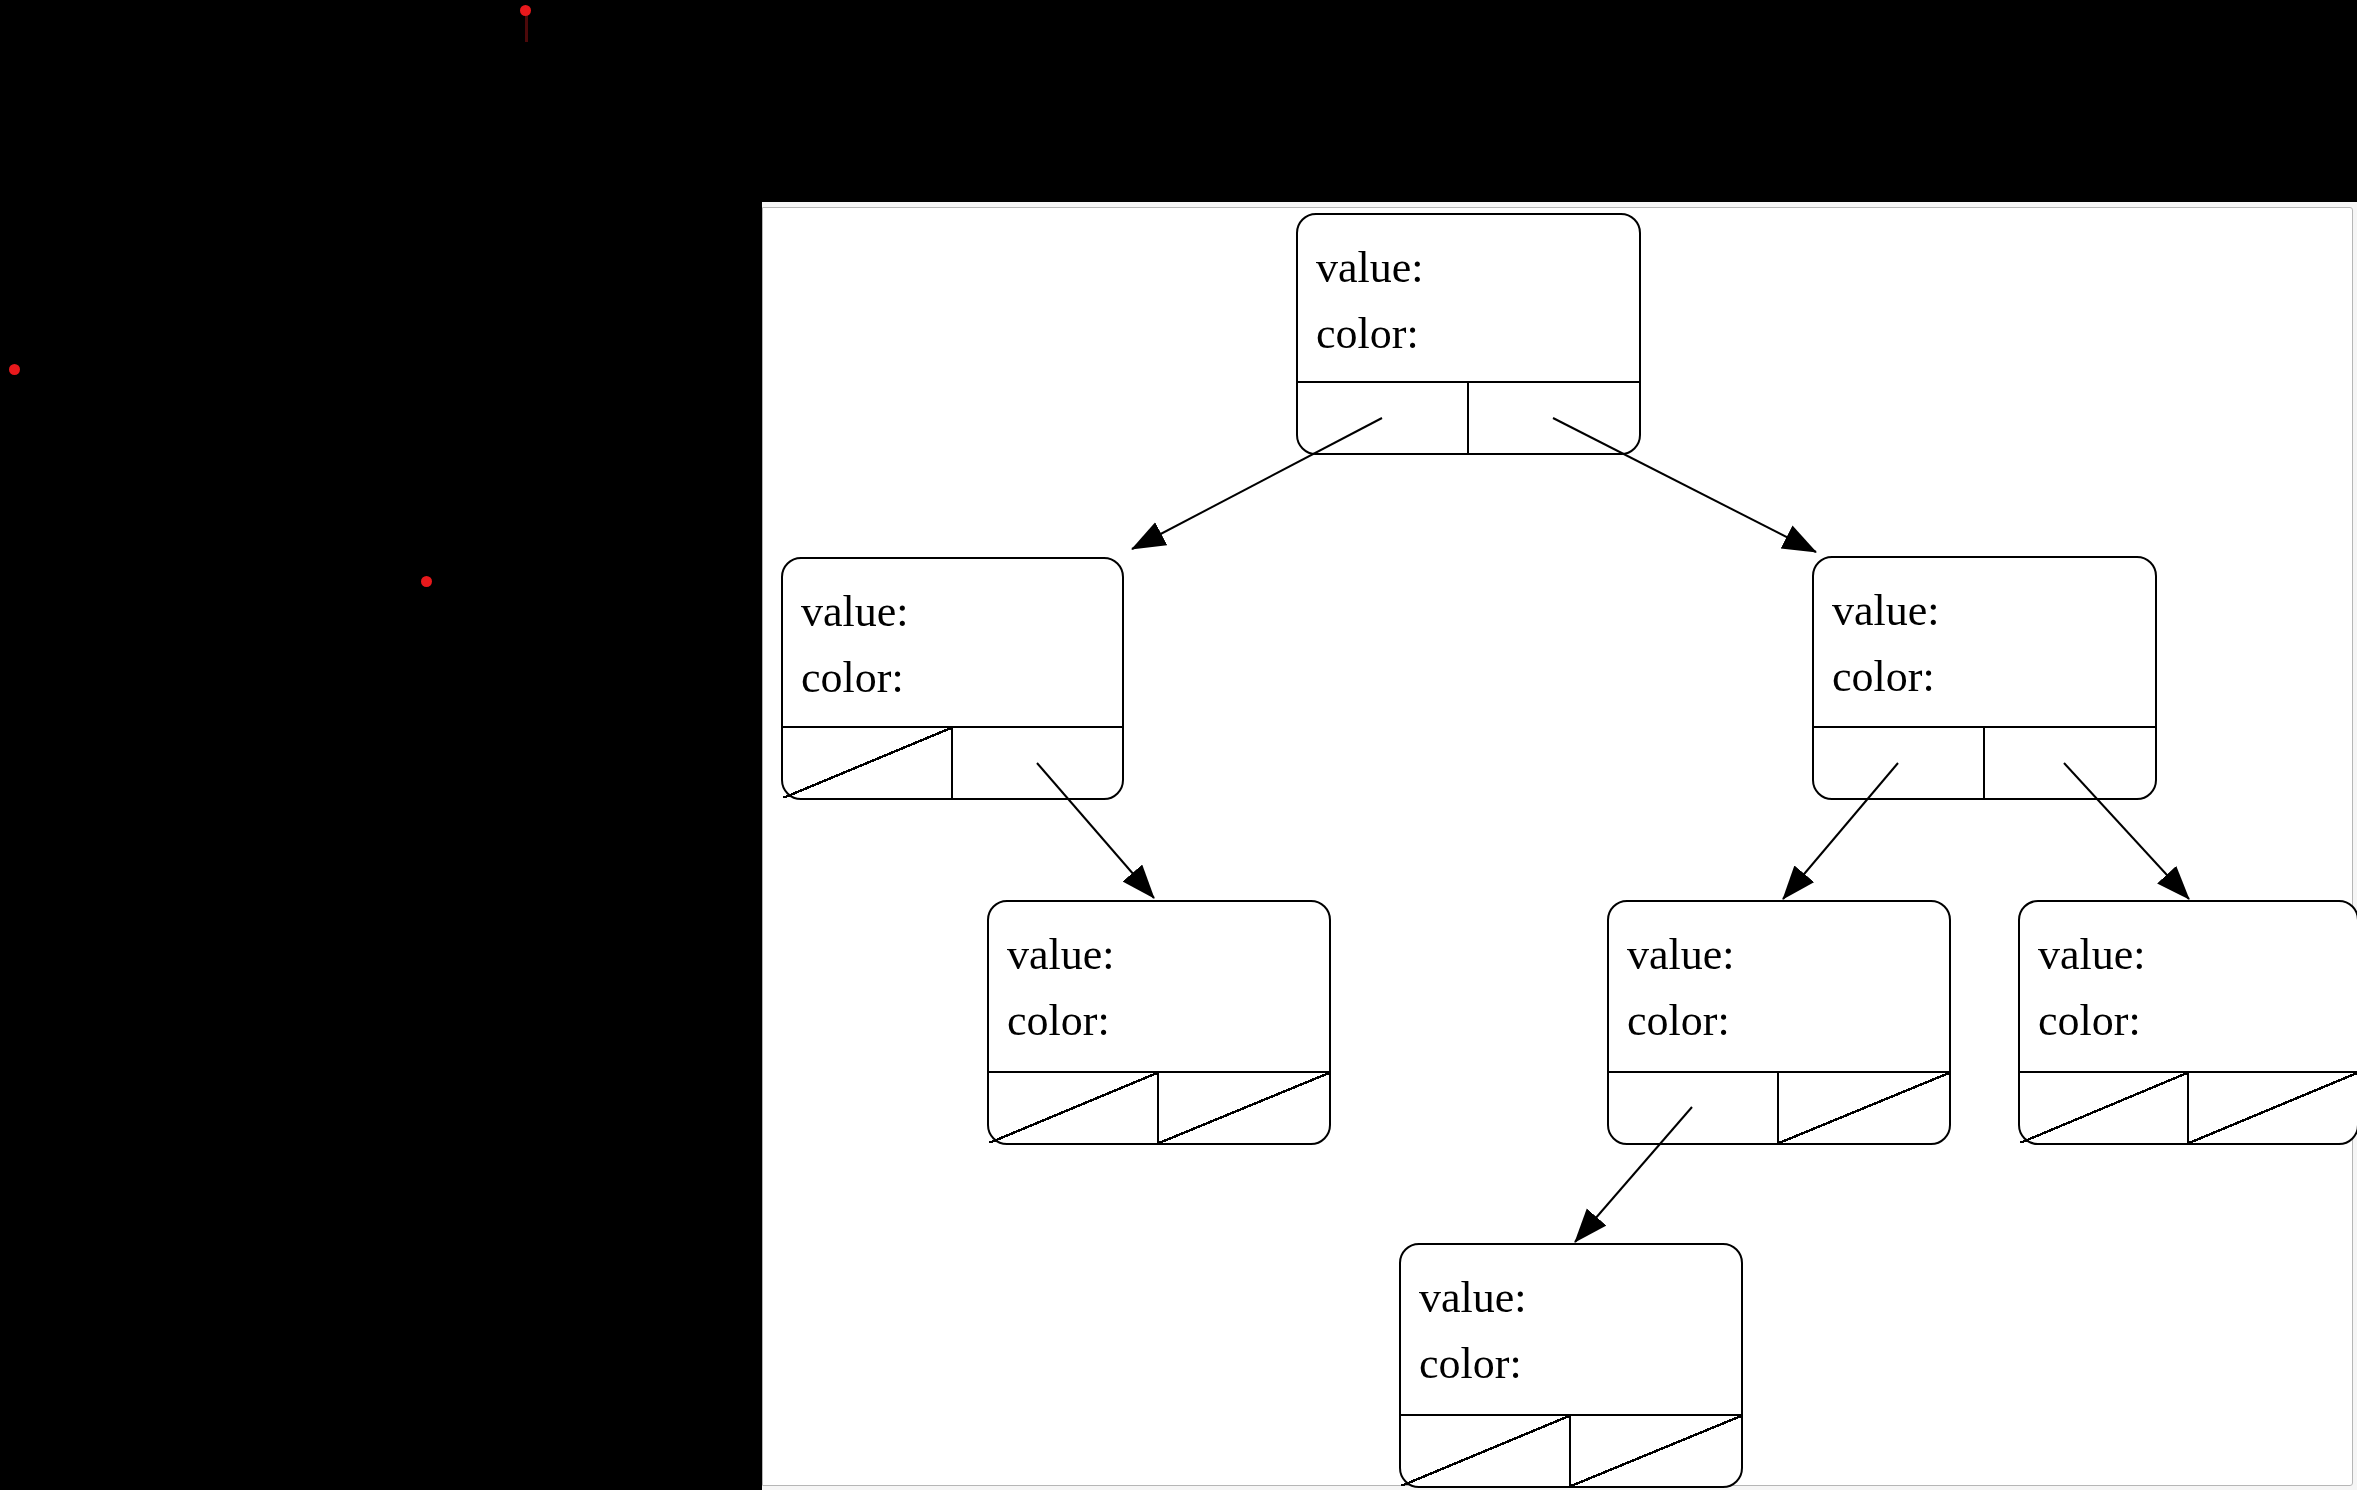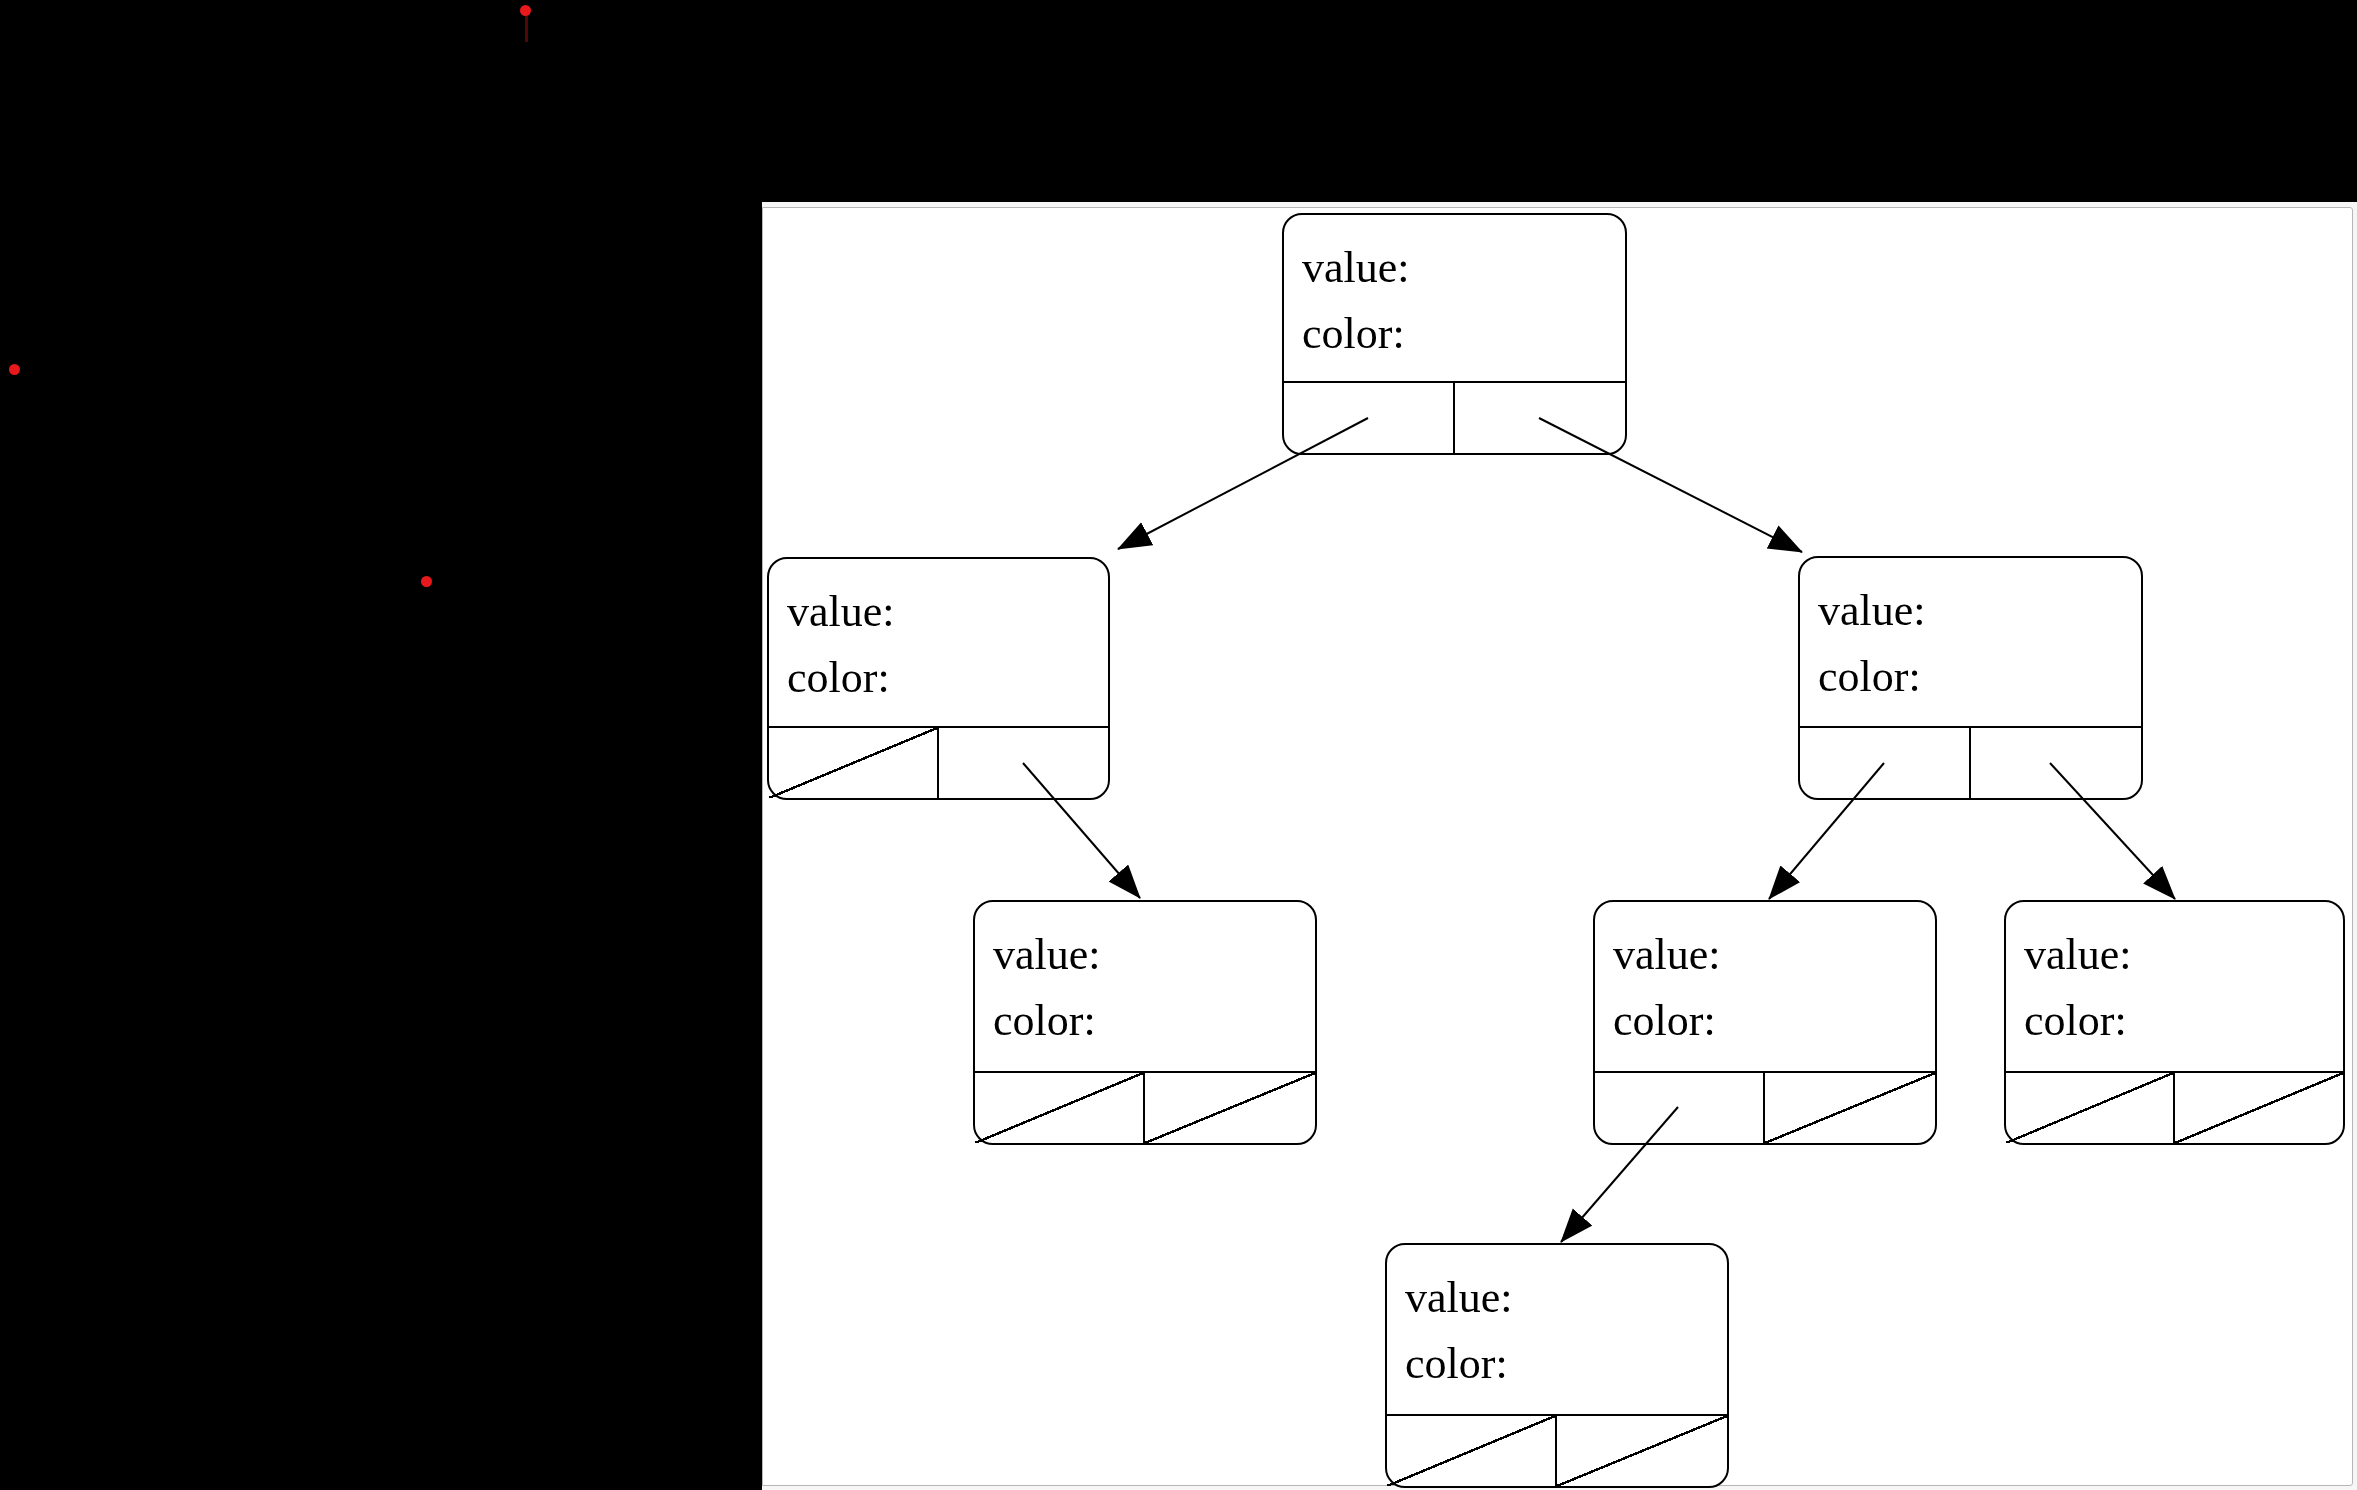--- a/index.html
+++ b/index.html
@@ -38,21 +38,21 @@
     top: 5px;
     right: 4px;
     bottom: 4px;
     background: #ffffff;
     border: 1px solid #b6b6b6;
     border-radius: 0 3px 3px 0;
     box-sizing: border-box;
   }
   .diagram-layer {
     position: absolute;
-    left: 0;
+    left: 14px;
     top: 0;
     width: 1304px;
     height: 1288px;
   }
   .edges-svg {
     position: absolute;
     left: 0;
     top: 0;
     z-index: 3;
     pointer-events: none;

